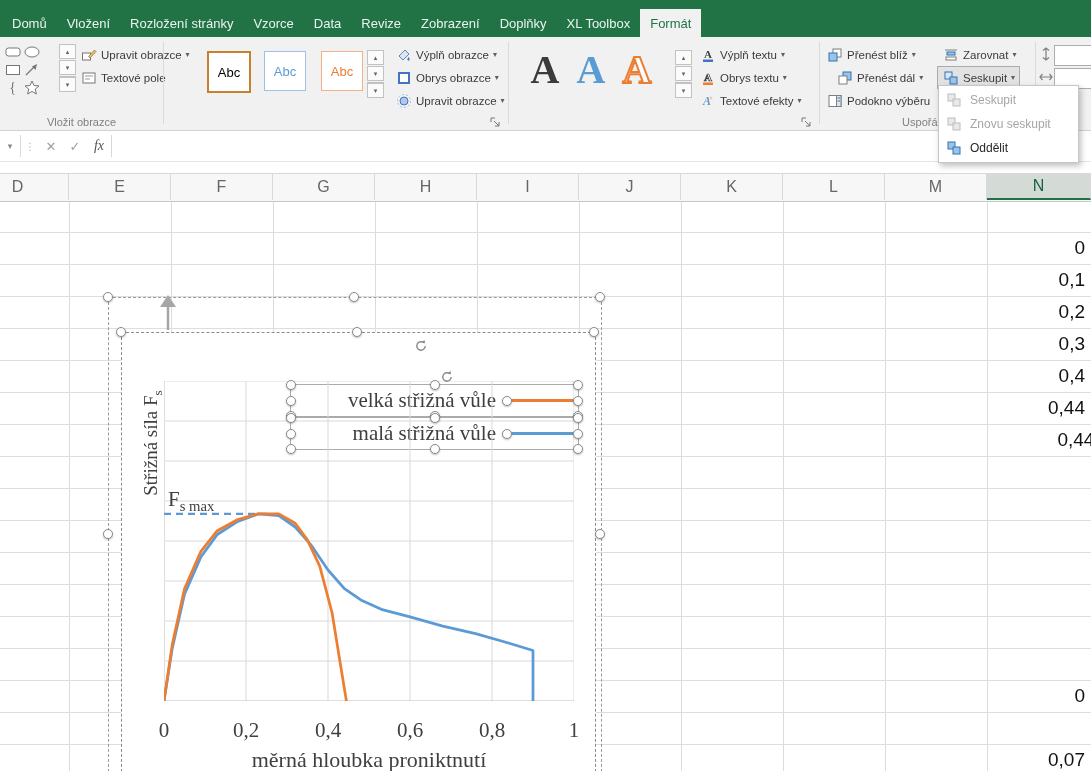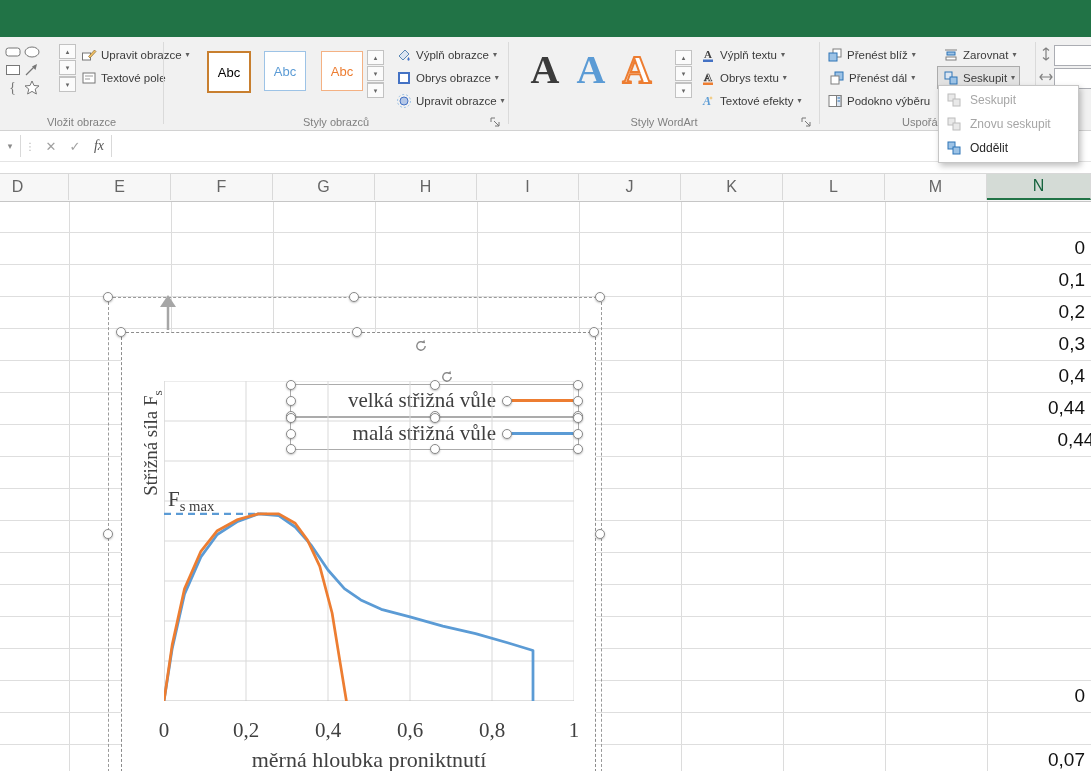--- a/index.html
+++ b/index.html
@@ -81,20 +81,32 @@
   .micon{width:18px;height:16px;display:inline-flex;align-items:center;justify-content:center;}
 
   .bulb{display:inline-flex;}
 </style>
 </head>
 <body>
 
 <div id="stage">
 
   <div class="titlebar">
+    <nav class="tabs" id="tabsNav">
+        <div class="tab">Domů</div>
+        <div class="tab">Vložení</div>
+        <div class="tab">Rozložení stránky</div>
+        <div class="tab">Vzorce</div>
+        <div class="tab">Data</div>
+        <div class="tab">Revize</div>
+        <div class="tab">Zobrazení</div>
+        <div class="tab">Doplňky</div>
+        <div class="tab">XL Toolbox</div>
+        <div class="tab active">Formát</div>
+      </nav>
   </div>
 
   <div class="ribbon">
 
     <section class="rgroup" style="left:0;width:163px;">
       <div style="position:absolute;left:4px;top:7px;width:54px;display:flex;flex-wrap:wrap;gap:2px;">
         <span class="shp">
             <svg width="16" height="16" viewBox="0 0 16 16">
               <rect x="1" y="4" width="14" height="8" rx="2.5" fill="#fff" stroke="#777"></rect>
             </svg>
@@ -192,21 +204,20 @@
               <circle cx="8" cy="8" r="6.5" fill="none" stroke="#9dc3e6" stroke-dasharray="2 2"></circle>
             </svg>
           </span>
         <span>Upravit obrazce</span>
         <span class="car">▾</span>
       </button>
       <span class="launcher"><svg width="12" height="12" viewBox="0 0 12 12">
             <path d="M1 1h4M1 1v4" fill="none" stroke="#777"></path>
             <path d="M4 4l5 5M9 5v4H5" fill="none" stroke="#777"></path>
           </svg></span>
-      <div class="glabel">Styly obrazců</div>
     </section>
     <div class="gsep" style="left:508px;"></div>
 
     <section class="rgroup" style="left:509px;width:310px;">
       <div class="wa black" style="left:15px;top:10px;">
           <span>A</span>
         </div>
       <div class="wa blue" style="left:61px;top:10px;">
           <span>A</span>
         </div>
@@ -245,36 +256,35 @@
               <path d="M11 3l.6 1.4L13 5l-1.4.6L11 7l-.6-1.4L9 5l1.4-.6z" fill="#f2c063"></path>
             </svg>
           </span>
         <span>Textové efekty</span>
         <span class="car">▾</span>
       </button>
       <span class="launcher"><svg width="12" height="12" viewBox="0 0 12 12">
             <path d="M1 1h4M1 1v4" fill="none" stroke="#777"></path>
             <path d="M4 4l5 5M9 5v4H5" fill="none" stroke="#777"></path>
           </svg></span>
-      <div class="glabel">Styly WordArt</div>
     </section>
     <div class="gsep" style="left:819px;"></div>
 
     <section class="rgroup" style="left:820px;width:215px;">
       <button class="sbtn" style="left:2px;top:7px;">
         <span class="ric">
             <svg width="16" height="16" viewBox="0 0 16 16">
               <rect x="6" y="2" width="8" height="8" fill="#fff" stroke="#7f7f7f"></rect>
               <rect x="2" y="6" width="8" height="8" fill="#9dc3e6" stroke="#2e75b6"></rect>
             </svg>
           </span>
         <span>Přenést blíž</span>
         <span class="car">▾</span>
       </button>
-      <button class="sbtn" style="left:4px;top:30px;">
+      <button class="sbtn" style="left:12px;top:30px;">
         <span class="ric">
             <svg width="16" height="16" viewBox="0 0 16 16">
               <rect x="6" y="2" width="8" height="8" fill="#9dc3e6" stroke="#2e75b6"></rect>
               <rect x="2" y="6" width="8" height="8" fill="#fff" stroke="#7f7f7f"></rect>
             </svg>
           </span>
         <span>Přenést dál</span>
         <span class="car">▾</span>
       </button>
       <button class="sbtn" style="left:2px;top:53px;">

